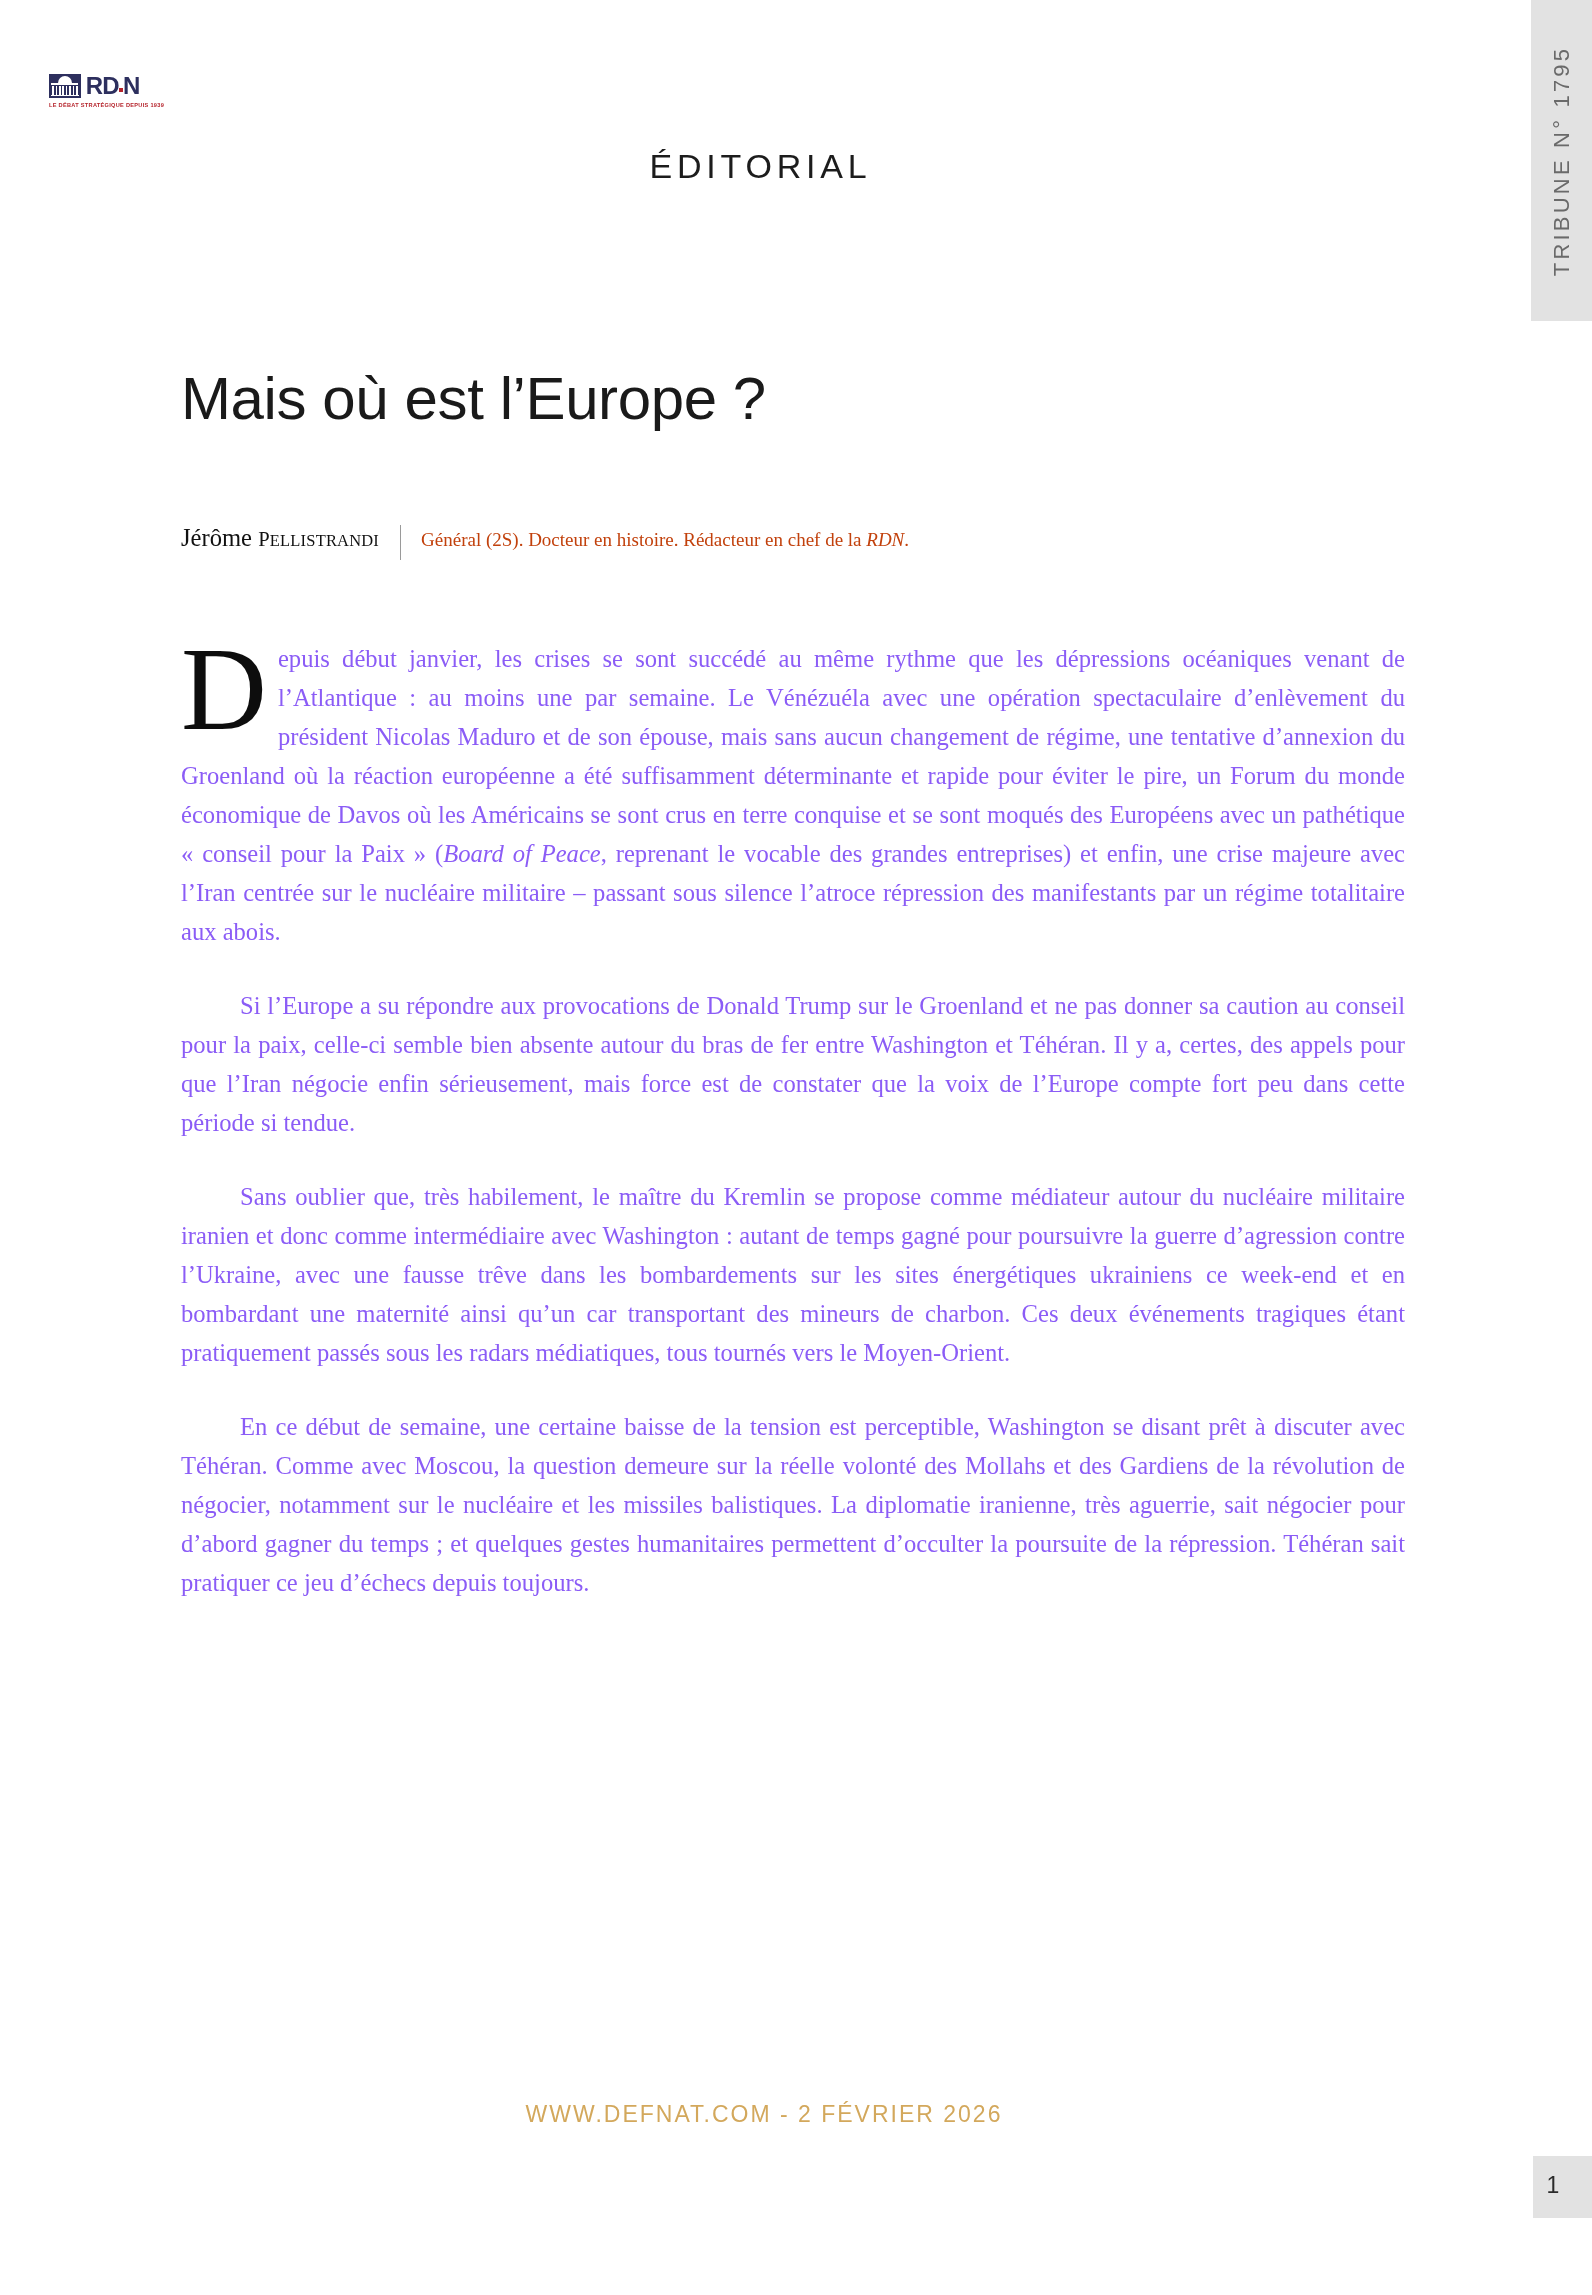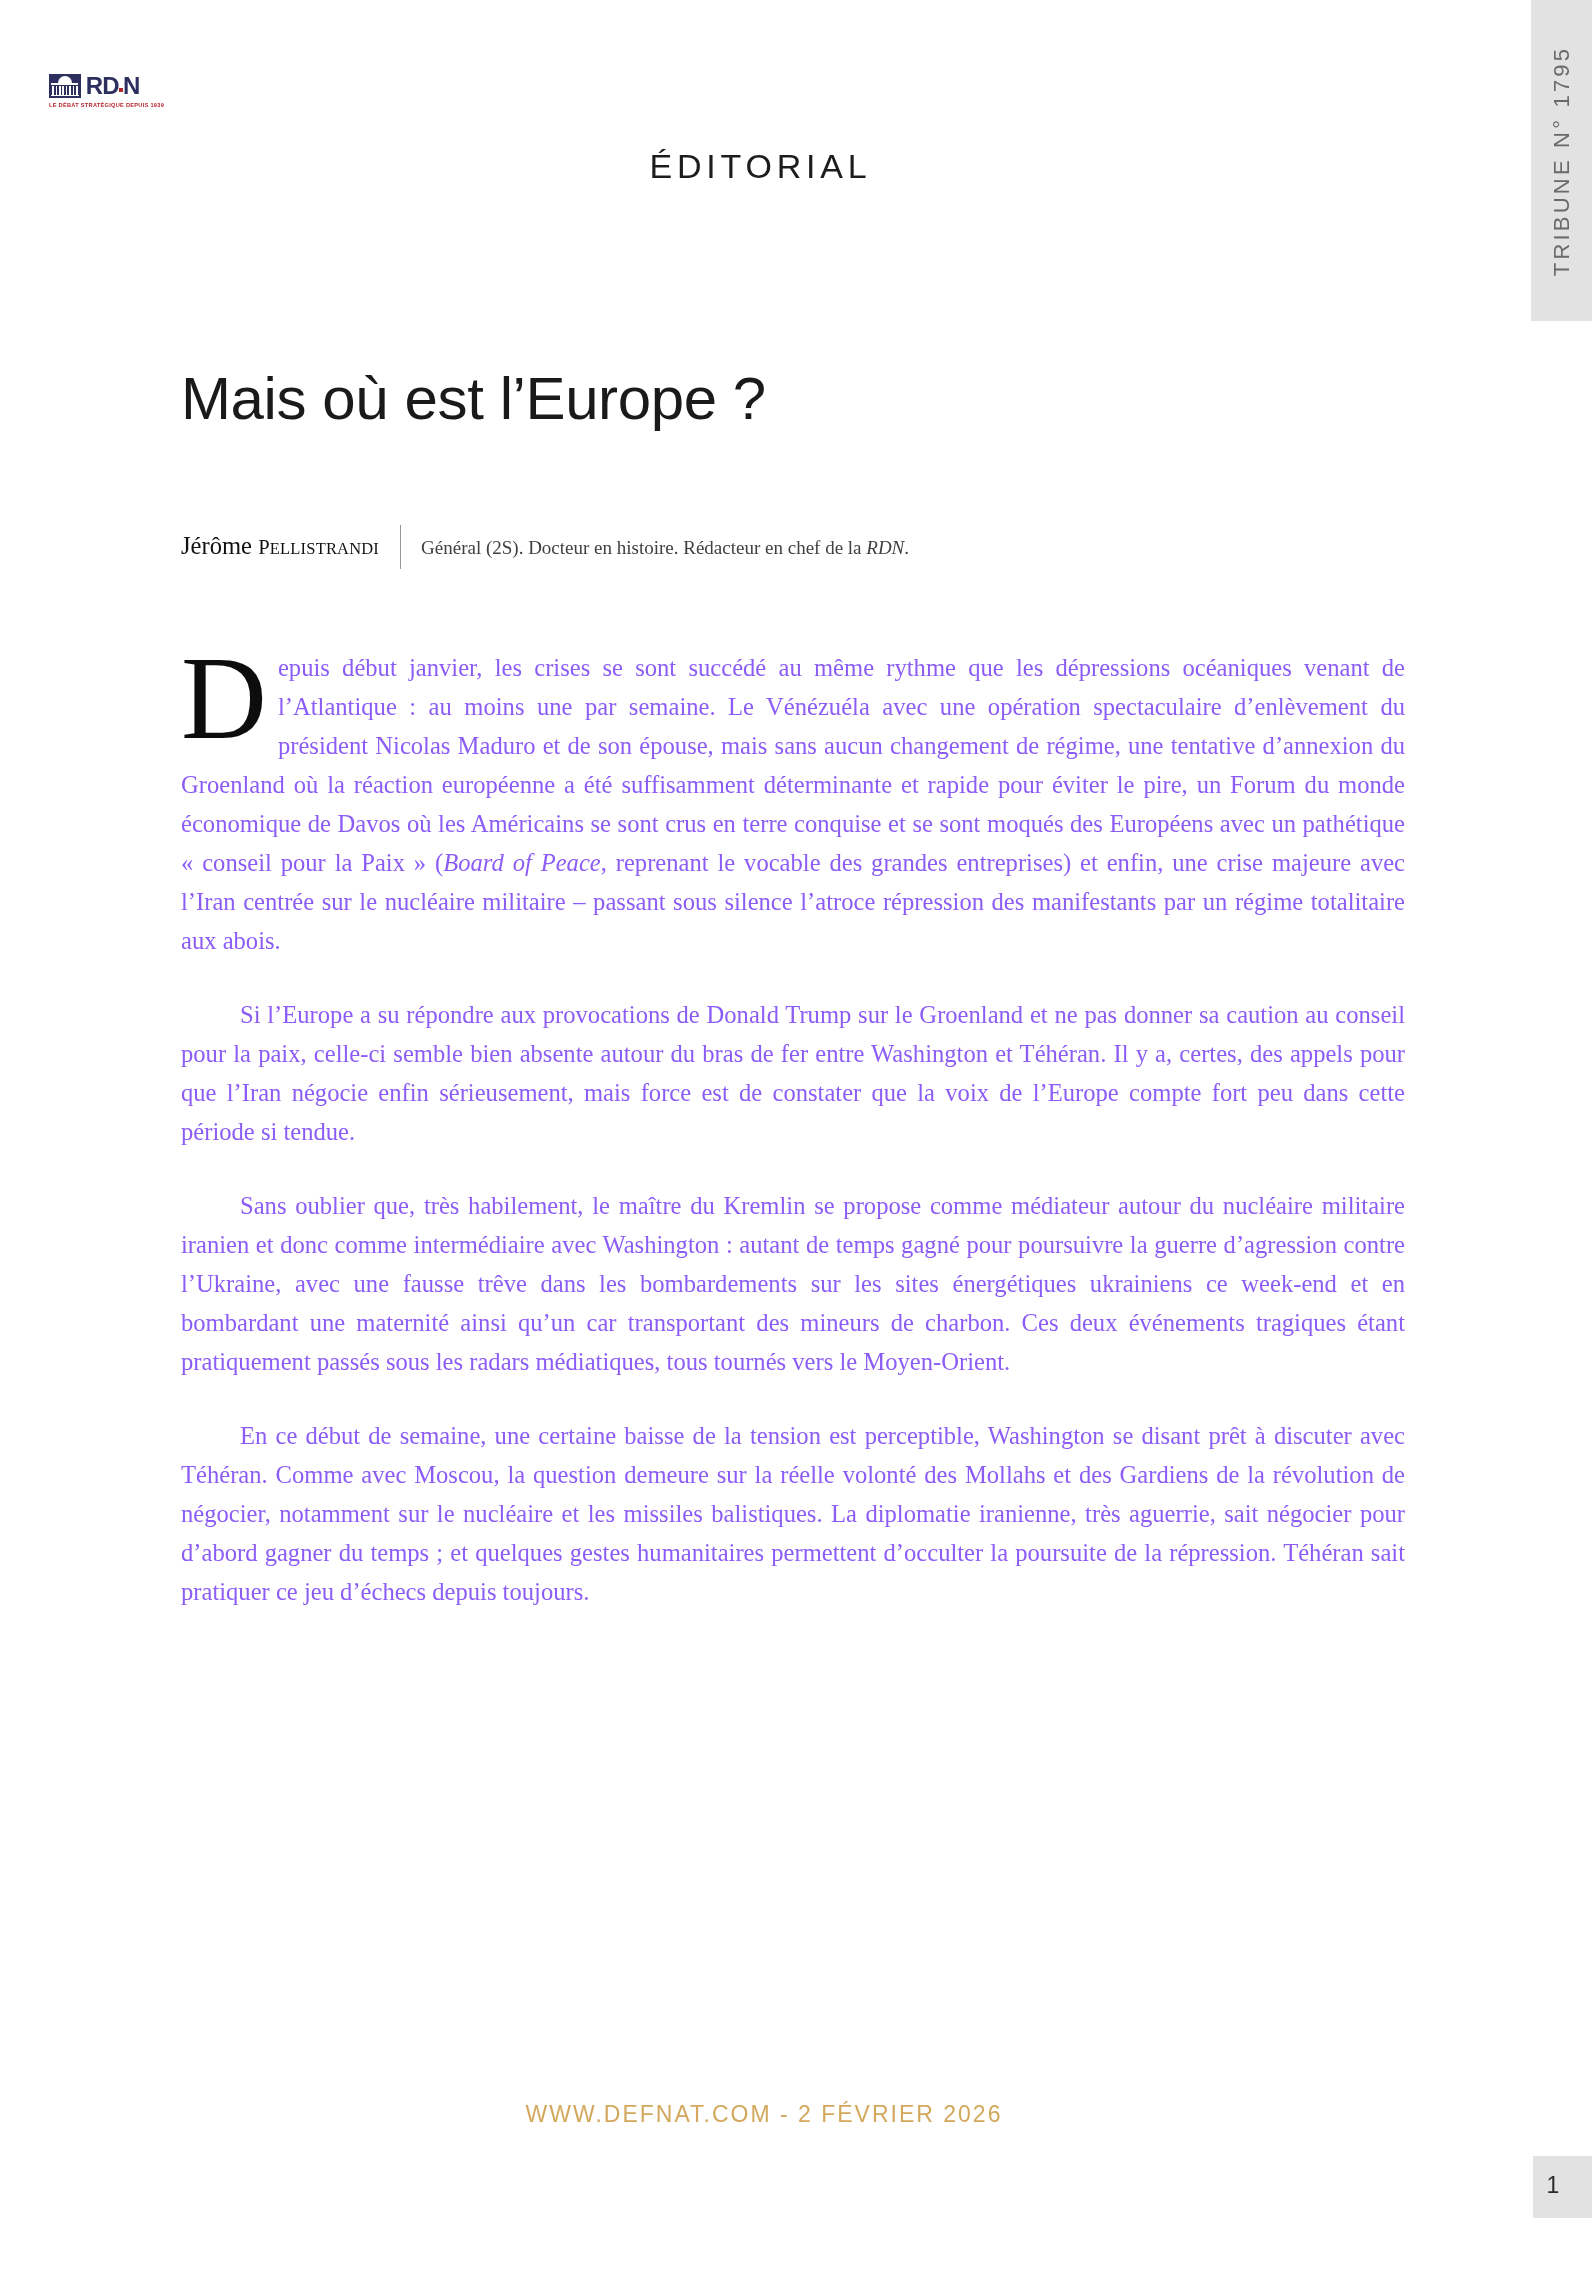--- a/index.html
+++ b/index.html
@@ -164,40 +164,40 @@
   }
 
   .byline {
     display: flex;
     align-items: baseline;
     margin: 0 0 79px 0;
   }
   .byline-name {
     font-family: "Liberation Serif", serif;
     font-size: 24.6px;
-    line-height: 41px;
+    line-height: 26px;
     color: #111;
     white-space: nowrap;
   }
   .byline-name .sc {
     font-size: 20.6px;
     letter-spacing: 0.2px;
   }
   .byline-rule {
     width: 0.8px;
     align-self: stretch;
     min-height: 35px;
     background: #9a9a9a;
     margin: 0 20.6px;
   }
   .byline-role {
     font-family: "Liberation Serif", serif;
     font-size: 19px;
     line-height: 27px;
-    color: #404040;
+    color: #c2410c;
   }
   .byline-role i { font-style: italic; }
 
   
   .body-text p {
     font-family: Liberation Serif, serif;
     font-size: 24.6px;
     line-height: 39px;
     text-align: justify;
     text-justify: inter-word;

